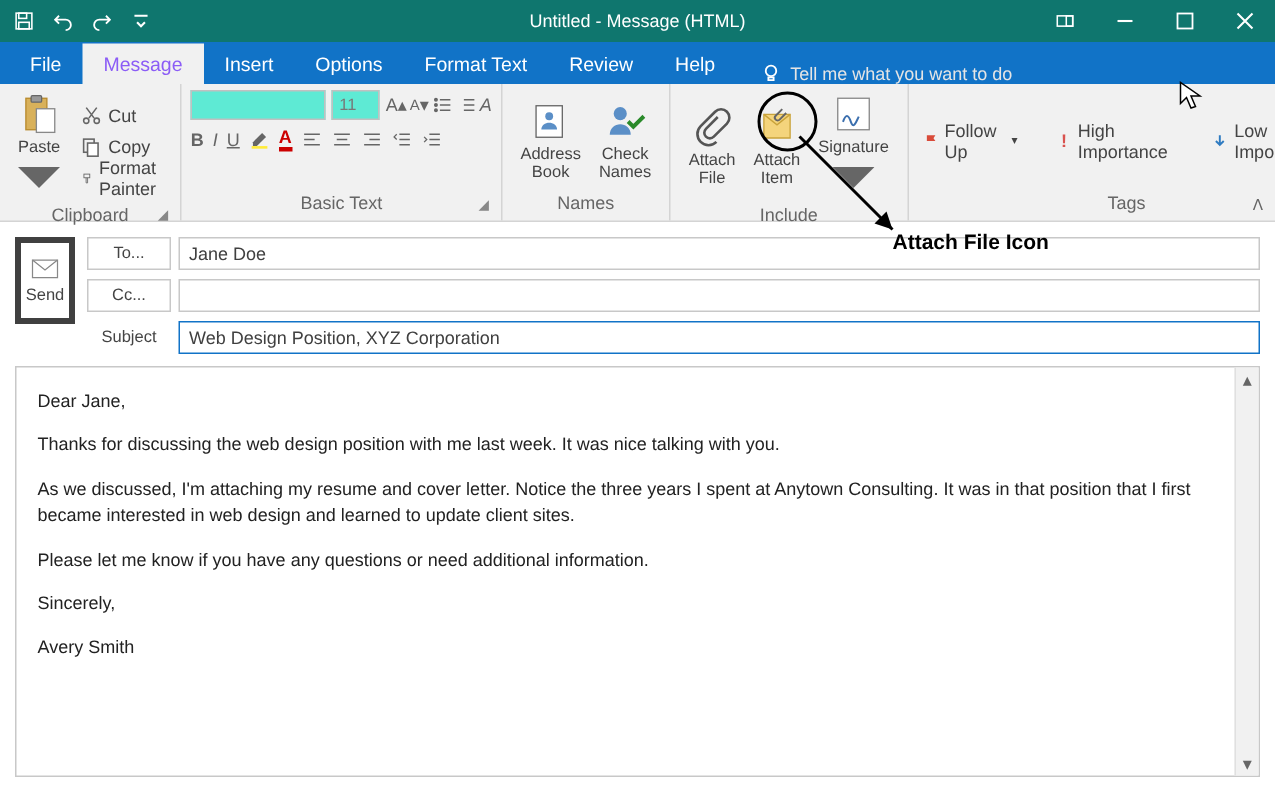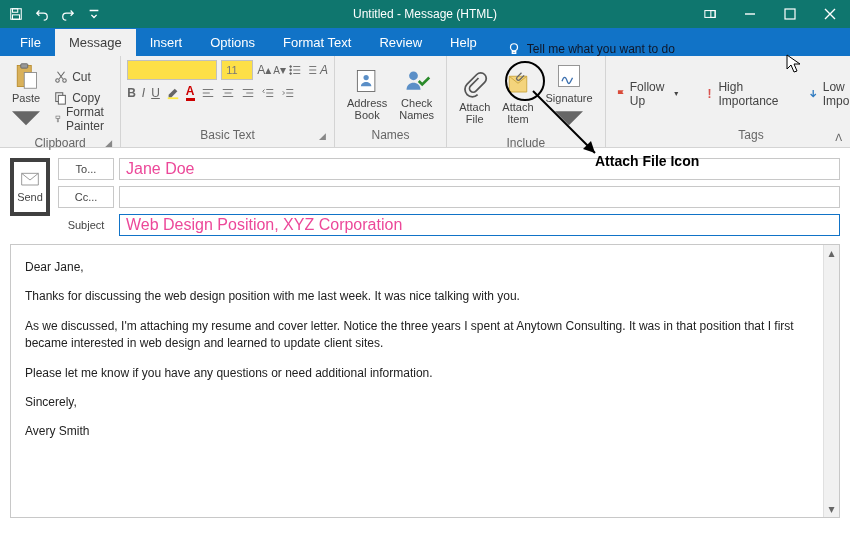--- a/index.html
+++ b/index.html
@@ -7,45 +7,45 @@
 .titlebar{background:#0f766e;height:28px;display:flex;align-items:center;color:#fff;position:relative}
 .qat{display:flex;align-items:center;gap:2px;padding-left:4px}
 .qat-btn{width:24px;height:24px;display:flex;align-items:center;justify-content:center;color:#fff}
 .qat-btn svg{width:14px;height:14px}
 .title{position:absolute;left:50%;transform:translateX(-50%);font-size:12px;color:#fff}
 .winbtns{position:absolute;right:0;display:flex}
 .winbtn{width:40px;height:28px;display:flex;align-items:center;justify-content:center;color:#fff}
 .winbtn svg{width:12px;height:12px}
 .tabbar{background:#1173C7;height:28px;display:flex;align-items:flex-end;padding-left:6px}
 .tab{padding:6px 14px;color:#fff;font-size:13px}
-.tab.active{background:#F1F1F1;color:#404040}
-.tellme{display:flex;align-items:flex-end;gap:6px;color:#0f172a;padding-left:16px}
+.tab.active{background:#F1F1F1;color:#8b5cf6}
+.tellme{display:flex;align-items:flex-end;gap:6px;color:#e5e5e5;padding-left:16px}
 .ribbon{background:#F1F1F1;border-bottom:1px solid #D4D4D4;height:92px;display:flex;position:relative}
 .grp{border-right:1px solid #D4D4D4;display:flex;flex-direction:column;align-items:center;padding:4px 6px}
 .grp-body{flex:1;display:flex;align-items:center}
 .grp-label{font-size:10px;color:#666;height:16px;display:flex;align-items:center;width:100%;justify-content:center;position:relative}
 .lg-btn{display:flex;flex-direction:column;align-items:center;padding:2px 6px;color:#444;gap:2px}
 .lg-btn svg{width:28px;height:28px}
 .lg-btn .lbl{font-size:11px;line-height:12px;text-align:center}
 .cb-stack{display:flex;flex-direction:column;gap:1px;margin-left:4px}
 .sm-btn{display:flex;align-items:center;gap:4px;height:20px;padding:0 4px;color:#444;font-size:11px}
 .sm-btn svg{width:14px;height:14px}
 .bt-cell{display:flex;align-items:center;justify-content:center;color:#666}
 .bt-cell svg{width:14px;height:14px}
-.font-combo{border:1px solid #C0C0C0;background:#fde047;height:20px;display:flex;align-items:center;padding:0 4px;color:#777;font-size:11px;margin-right:2px}
+.font-combo{border:1px solid #C0C0C0;background:#5eead4;height:20px;display:flex;align-items:center;padding:0 4px;color:#777;font-size:11px;margin-right:2px}
 .tags-stack{display:flex;flex-direction:row;gap:18px}
 .collapse{position:absolute;right:8px;bottom:4px;color:#666;font-size:10px}
 .hdr-area{padding:10px 10px 4px 10px;display:flex;gap:8px}
 .send-block{border:4px solid #404040;width:40px;height:58px;display:flex;flex-direction:column;align-items:center;justify-content:center;gap:2px;color:#444}
 .send-block svg{width:20px;height:18px}
 .fields{flex:1;display:flex;flex-direction:column;gap:6px}
 .field-row{display:flex;align-items:center;gap:5px}
 .field-btn{border:1px solid #C8C8C8;width:56px;height:22px;display:flex;align-items:center;justify-content:center;color:#444;background:#fff;font-size:11px}
 .field-lbl{width:56px;text-align:center;color:#444;font-size:11px}
-.field-input{flex:1;border:1px solid #C8C8C8;height:22px;padding:0 6px;font-size:16px;color:#ec4899}
+.field-input{flex:1;border:1px solid #C8C8C8;height:22px;padding:0 6px;font-size:12px;color:#404040}
 .field-input.focused{border:1px solid #1173C7}
 .body-area{position:relative;margin:4px 10px 10px 10px;border:1px solid #C8C8C8;height:274px}
 .body-text{padding:14px;color:#222;font-size:13px;line-height:1.45}
 .body-text p{margin-bottom:12px}
 .scrollbar{position:absolute;right:0;top:0;bottom:0;width:16px;background:#F1F1F1;border-left:1px solid #E0E0E0;display:flex;flex-direction:column;justify-content:space-between;align-items:center}
 .sb-arrow{width:100%;height:16px;display:flex;align-items:center;justify-content:center;color:#666}
 .annot{position:absolute;top:61px;left:505px;pointer-events:none;z-index:99}
 .annot-circle{width:40px;height:40px;border:2px solid #000;border-radius:50%;position:absolute;top:0;left:0}
 .annot-arrow{position:absolute;top:20px;left:18px}
 .annot-label{position:absolute;top:92px;left:90px;font-weight:600;font-size:14px;color:#000;white-space:nowrap}

